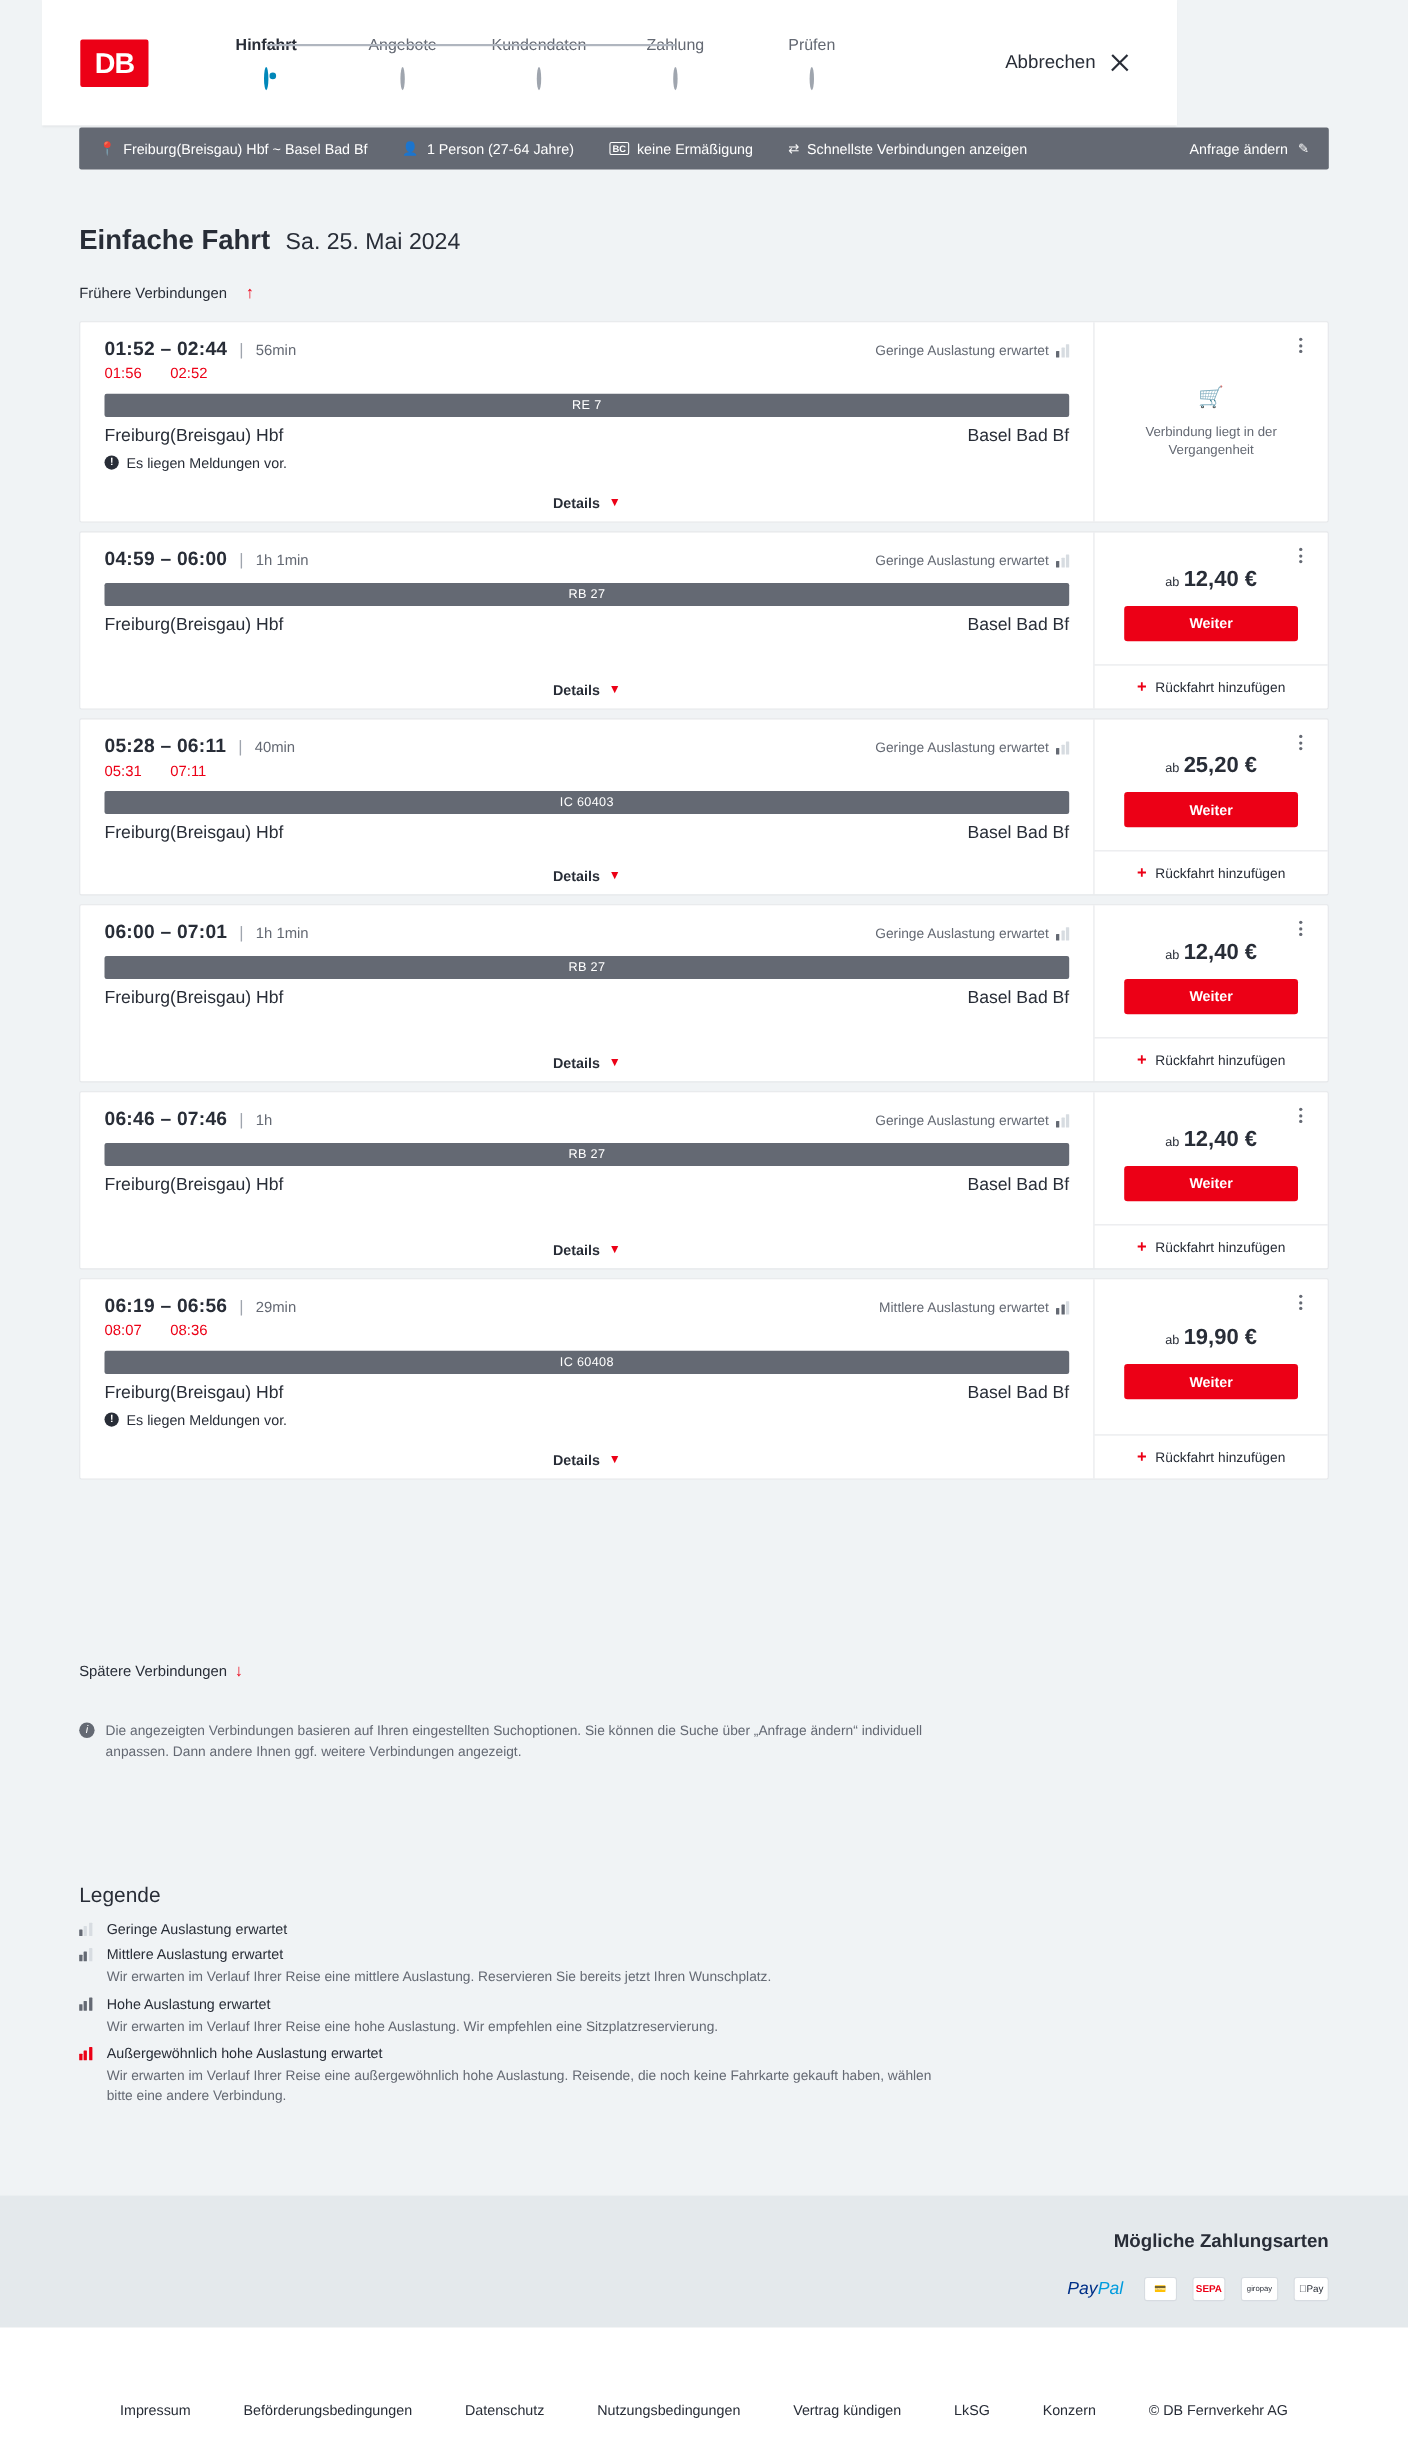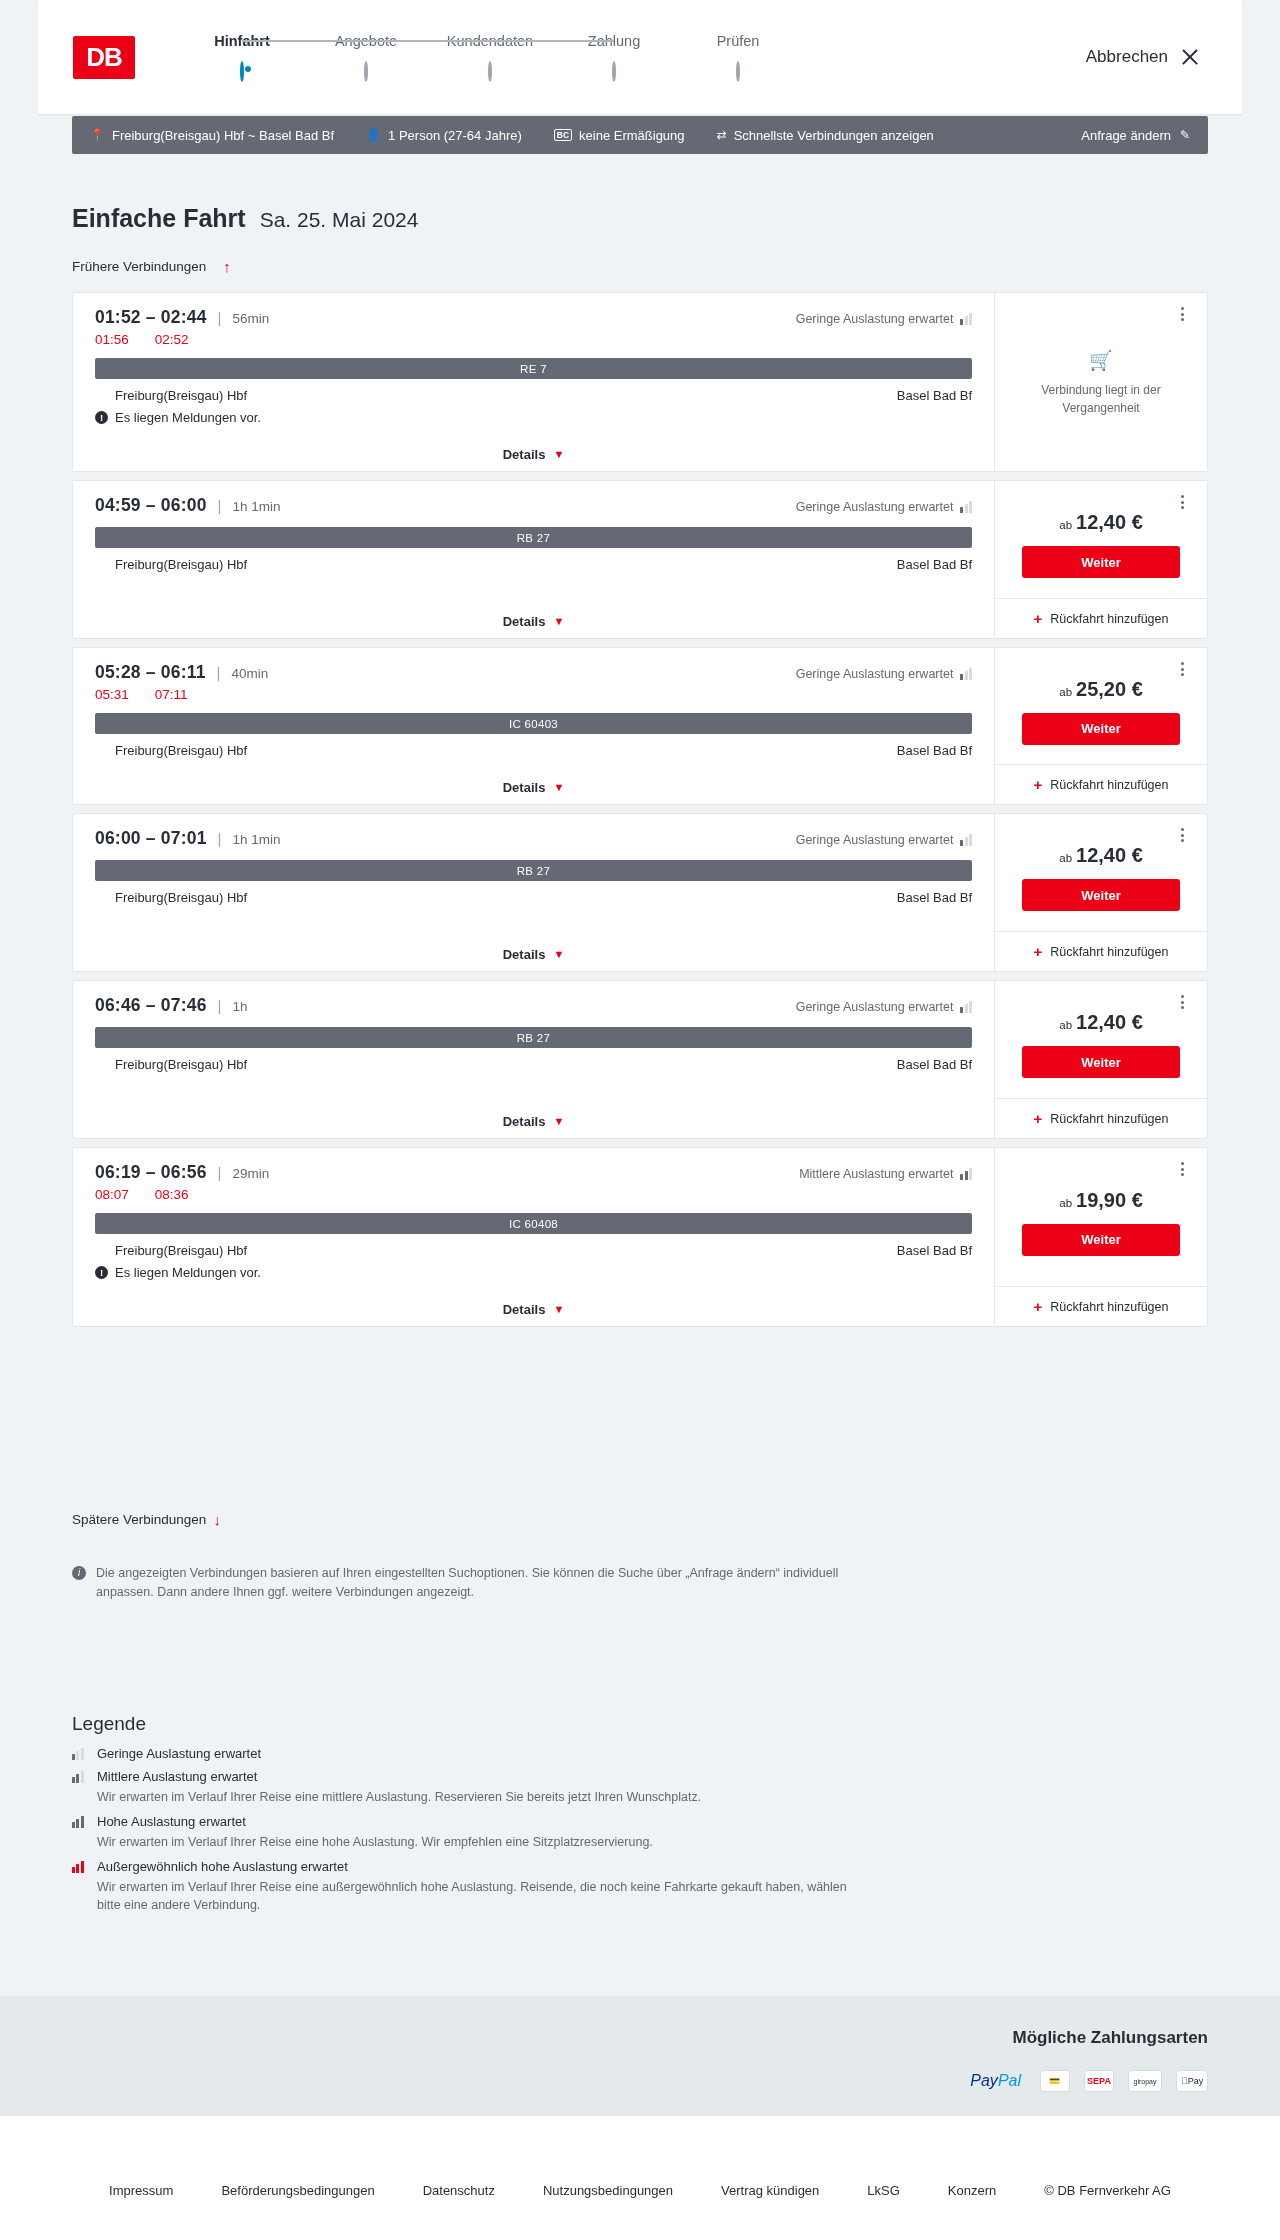--- a/index.html
+++ b/index.html
@@ -8,21 +8,21 @@
     width:1280px; height:2240px;
     background:#f0f3f5;
     font-family:"Liberation Sans", sans-serif;
     color:#282d37;
     -webkit-font-smoothing:antialiased;
   }
   .page { width:1280px; height:2240px; position:relative; overflow:hidden; background:#f0f3f5; }
 
   
   .header {
-    position:absolute; left:38px; top:0; width:1204px; height:114px;
+    position:absolute; left:38px; top:0; width:1032px; height:114px;
     background:#ffffff; display:flex; align-items:center;
     box-shadow:0 1px 2px rgba(0,0,0,0.06);
   }
   .db-logo {
     margin-left:35px; width:62px; height:43px; background:#ec0016;
     color:#fff; font-weight:bold; font-size:26px; letter-spacing:-1px;
     display:flex; align-items:center; justify-content:center; border-radius:2px;
   }
   .steps { display:flex; margin-left:45px; align-items:flex-start; position:relative; }
   .step { width:124px; text-align:center; position:relative; }
@@ -101,21 +101,21 @@
   .occ-icon.low i.b2, .occ-icon.low i.b3 { background:#d7dce1; }
   .occ-icon.mid i.b3 { background:#d7dce1; }
   .occ-icon.high i { background:#646973; }
   .occ-icon.vhigh i { background:#ec0016; }
   .row-delay { font-size:13.5px; color:#ec0016; margin-top:4px; display:flex; gap:26px; }
   .trainbar {
     margin-top:11px; height:21px; background:#646973; color:#fff;
     font-size:11.5px; display:flex; align-items:center; justify-content:center;
     border-radius:2px; letter-spacing:.3px;
   }
-  .stations { display:flex; margin-top:9px; font-size:13px;margin-left:20px; }
+  .stations { display:flex; margin-top:9px; font-size:16px; }
   .stations .to { margin-left:auto; }
   .msg { display:flex; align-items:center; gap:7px; font-size:13px; margin-top:7px; }
   .excl {
     width:13px; height:13px; border-radius:50%; background:#282d37; color:#fff;
     font-size:9.5px; display:flex; align-items:center; justify-content:center; font-weight:bold;
   }
   .details {
     margin-top:12px; border-top:0; display:flex; align-items:center; justify-content:center;
     gap:8px; font-size:13px; height:34px; cursor:pointer;font-weight:bold;
   }

